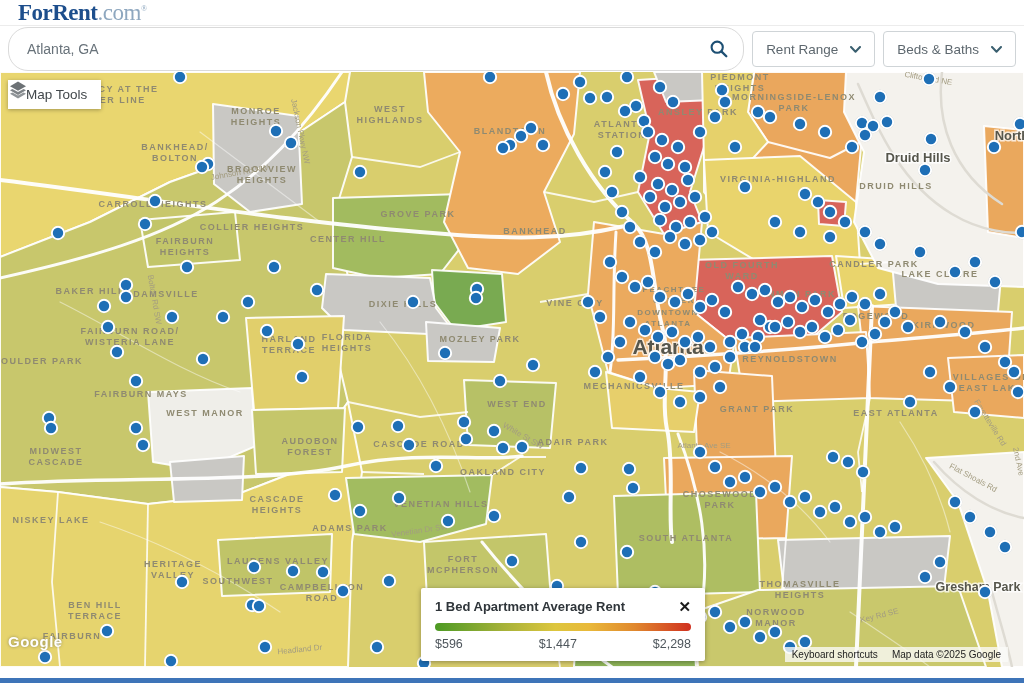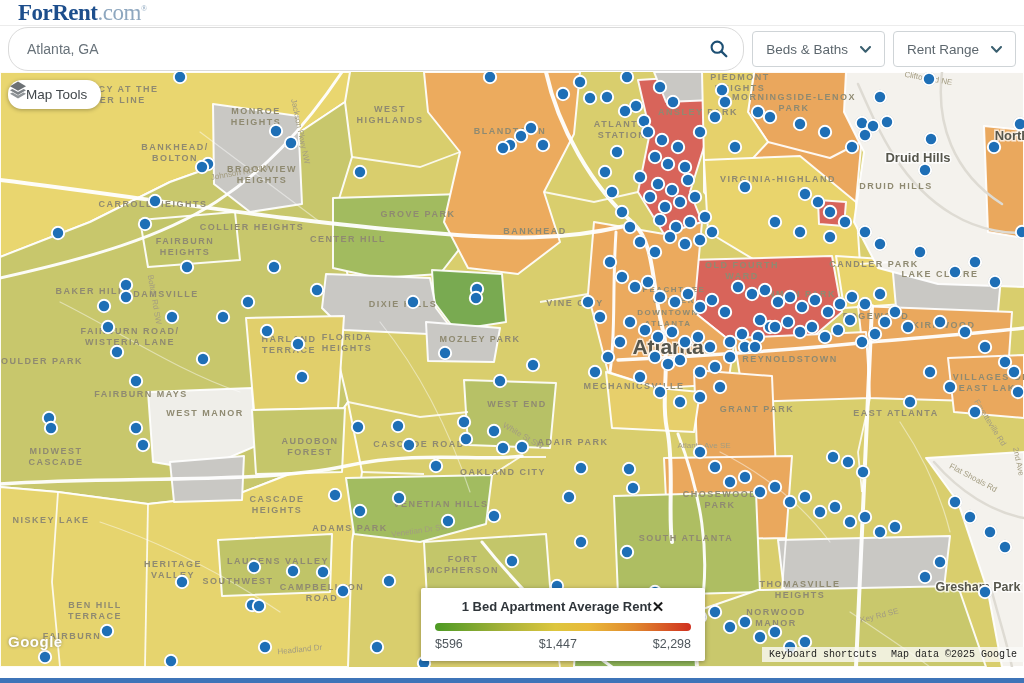--- a/index.html
+++ b/index.html
@@ -18,31 +18,31 @@
   .pill .q { font-size:14px; color:#68727a; }
   .fbtn { height:36px; border:1px solid #cfd4d7; border-radius:4px; background:#fff; display:flex; align-items:center; gap:12px; padding:0 13px; font-size:13.5px; color:#5d676e; cursor:pointer; white-space:nowrap; }
 
   
   .map { position:relative; width:1024px; height:595px; background:#d9ce6d; overflow:hidden; }
   .map svg { position:absolute; inset:0; display:block; }
   text.hood { fill:#8f8a71; font-weight:bold; letter-spacing:1.5px; text-anchor:middle; font-family:"Liberation Sans",sans-serif; }
   text.roadlbl { fill:#a39c80; font-size:8px; text-anchor:middle; font-family:"Liberation Sans",sans-serif; }
   text.citylbl { fill:#56564c; font-weight:bold; text-anchor:middle; font-family:"Liberation Sans",sans-serif; paint-order:stroke; stroke:rgba(255,255,255,.75); stroke-width:3px; }
 
-  .mtools { position:absolute; top:8px; left:8px; background:#fff; border-radius:14px; box-shadow:0 1px 4px rgba(0,0,0,.3); display:flex; align-items:center; gap:8px; padding:7px 14px 7px 10px; font-size:13.5px; color:#41474b; cursor:pointer; z-index:5; }
+  .mtools { position:absolute; top:8px; left:8px; background:#fff; border-radius:0; box-shadow:0 1px 4px rgba(0,0,0,.3); display:flex; align-items:center; gap:8px; padding:7px 14px 7px 10px; font-size:13.5px; color:#41474b; cursor:pointer; z-index:5; }
 
   .legend { position:absolute; left:421px; top:516px; width:284px; background:#fff; border-radius:2px; box-shadow:0 1px 5px rgba(0,0,0,.35); padding:11px 14px 10px; z-index:5; }
-  .lg-head { display:flex; justify-content:center; align-items:center; font-size:13px; font-weight:bold; color:#2f353a; }
+  .lg-head { display:flex; justify-content:space-between; align-items:center; font-size:13px; font-weight:bold; color:#2f353a; }
   .lg-x { font-size:15px; color:#1a1a1a; cursor:pointer; line-height:1; font-weight:bold; }
   .lg-bar { height:8px; border-radius:4px; margin-top:9px;
     background:linear-gradient(90deg,#4c9a24 0%,#a7b239 27%,#ddc63e 47%,#e9b93a 60%,#e0882e 78%,#d0301f 100%); }
   .lg-vals { display:flex; justify-content:space-between; margin-top:6px; font-size:12.5px; color:#4e565c; }
 
   .gwm { position:absolute; left:8px; bottom:17px; color:#fff; font-size:15px; letter-spacing:.5px; font-weight:bold; text-shadow:0 0 3px rgba(90,90,70,.65); z-index:4; cursor:pointer; }
-  .attrib { position:absolute; right:0; bottom:5px; display:flex; font-size:10px; color:#222; z-index:4;font-family:Liberation Mono, monospace; }
+  .attrib { position:absolute; right:16px; bottom:5px; display:flex; font-size:10px; color:#222; z-index:4; }
   .attrib span { background:rgba(250,250,248,.8); padding:2px 7px; }
   .attrib .kb { cursor:pointer; }
 
   .bstrip { position:absolute; left:0; bottom:0; width:100%; height:5px; background:#3e74b8; z-index:6; }
 </style>
 </head>
 <body>
 
 <div class="app">
 
@@ -56,29 +56,29 @@
     <div class="pill">
       <span class="q">Atlanta, GA</span>
       <span style="display:flex;">
         <svg width="20" height="20" viewBox="0 0 20 20">
             <circle cx="8.2" cy="8.2" r="5.6" fill="none" stroke="#1d4f73" stroke-width="2.1"></circle>
             <line x1="12.6" y1="12.6" x2="17.3" y2="17.3" stroke="#1d4f73" stroke-width="2.3" stroke-linecap="round"></line>
           </svg>
       </span>
     </div>
     <button class="fbtn">
-      <span>Beds &amp; Baths</span>
+      <span>Rent Range</span>
       <span style="display:flex;">
           <svg width="11" height="7" viewBox="0 0 11 7">
             <polyline points="1,1 5.5,5.7 10,1" fill="none" stroke="#3a5f6f" stroke-width="2" stroke-linecap="round" stroke-linejoin="round"></polyline>
           </svg>
         </span>
     </button>
     <button class="fbtn">
-      <span>Rent Range</span>
+      <span>Beds &amp; Baths</span>
       <span style="display:flex;">
           <svg width="11" height="7" viewBox="0 0 11 7">
             <polyline points="1,1 5.5,5.7 10,1" fill="none" stroke="#3a5f6f" stroke-width="2" stroke-linecap="round" stroke-linejoin="round"></polyline>
           </svg>
         </span>
     </button>
   </div>
 
   <div class="map">
     <svg id="map-svg" width="1024" height="595" viewBox="0 0 1024 595">

